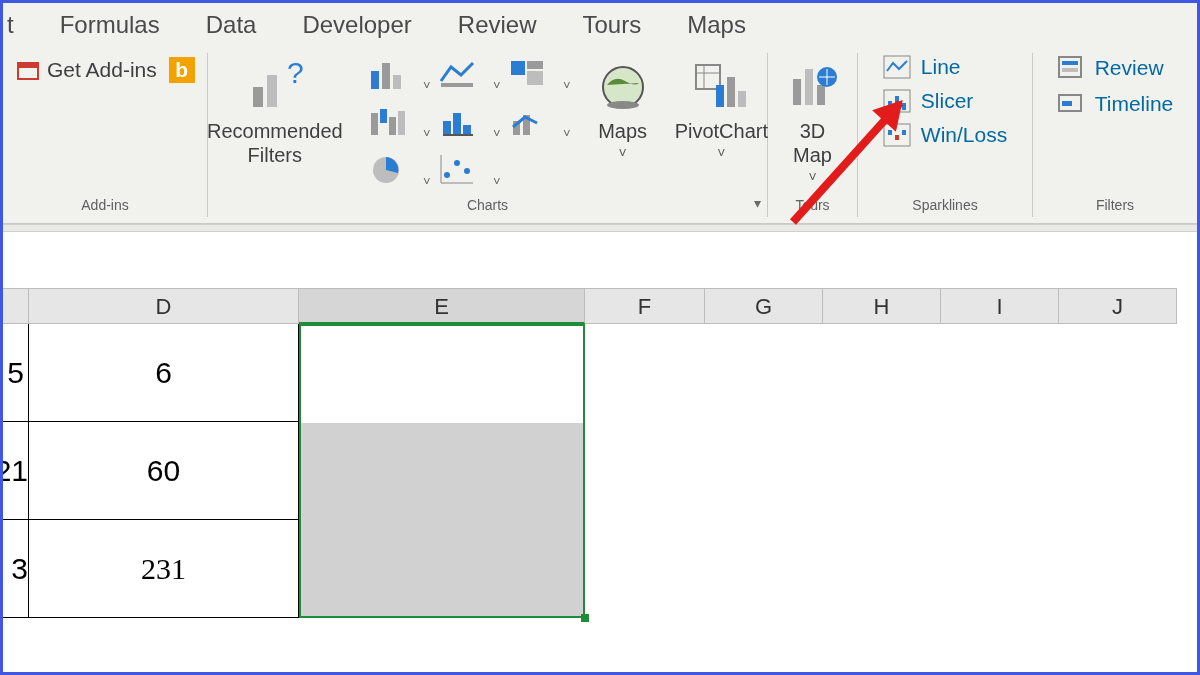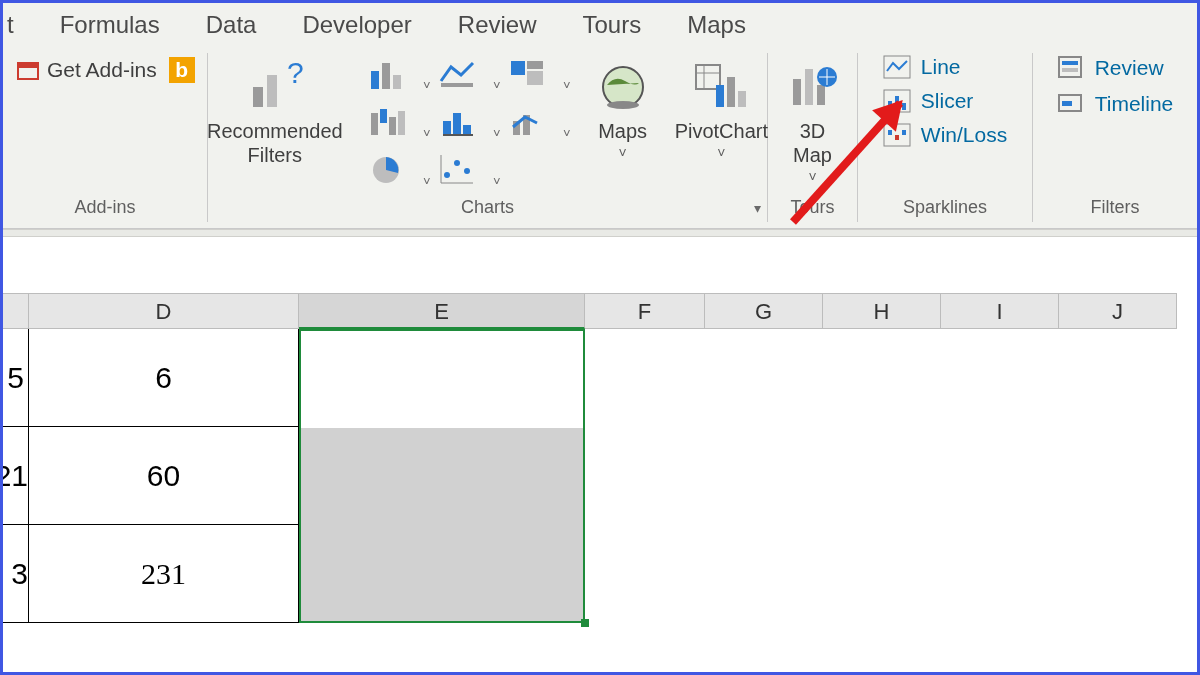--- a/index.html
+++ b/index.html
@@ -39,21 +39,21 @@
     justify-content: space-between;
     position: relative;
   }
   .group-body {
     display: flex;
     align-items: flex-start;
     gap: 18px;
     flex: 1;
   }
   .group-label {
-    font-size: 18px;
+    font-size: 14px;
     color: #5f5f5f;
     margin-top: 6px;
   }
   .big-btn {
     display: flex;
     flex-direction: column;
     align-items: center;
     font-size: 20px;
     color: #3f3f3f;
     line-height: 1.2;

